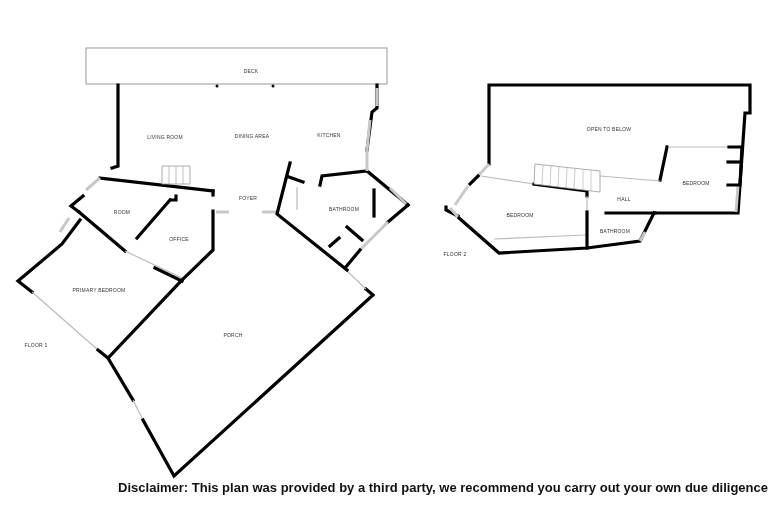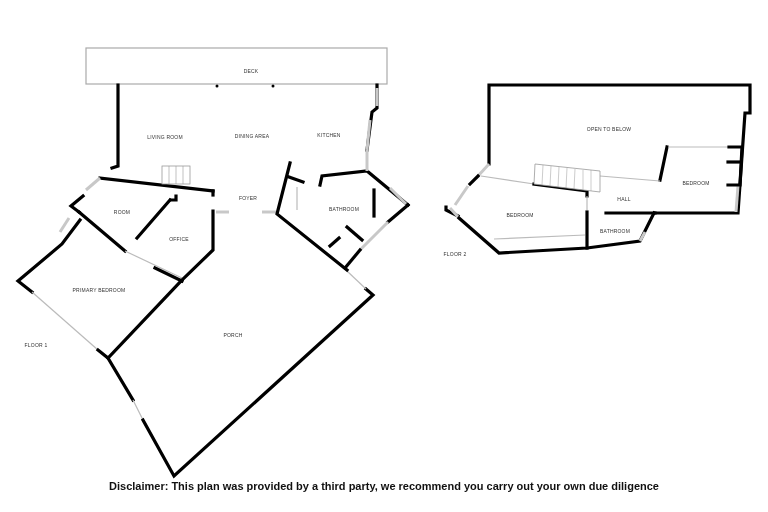--- a/index.html
+++ b/index.html
@@ -2,21 +2,21 @@
 <html><head>
 <meta charset="utf-8">
 <style>
   html,body{margin:0;padding:0;background:#ffffff;}
   body{width:768px;height:512px;position:relative;overflow:hidden;font-family:"Liberation Sans",sans-serif;}
   svg{position:absolute;left:0;top:0;}
   .wall{stroke:#000;stroke-width:3.2;fill:none;stroke-linecap:square;}
   .thin{stroke:#bbb;stroke-width:1.2;fill:none;}
   .win{stroke:#c8c8c8;stroke-width:3;fill:none;}
   .lbl{position:absolute;font-size:5px;color:#333;letter-spacing:0.2px;white-space:nowrap;transform:translate(-50%,-50%);}
-  .disclaimer{position:absolute;left:0;width:768px;top:480px;text-align:center;font-size:11px;font-weight:bold;color:#111;}
+  .disclaimer{position:absolute;left:0;width:768px;top:480px;text-align:right;font-size:13px;font-weight:bold;color:#111;}
 </style>
 </head>
 <body>
 
 <svg width="768" height="512" viewBox="0 0 768 512">
 
   <rect x="86" y="48" width="301" height="36" fill="#fff" stroke="#aaa" stroke-width="1.2"></rect>
 
   <g>
     <polyline class="wall" points="118,85 118,166 112,168"></polyline>

